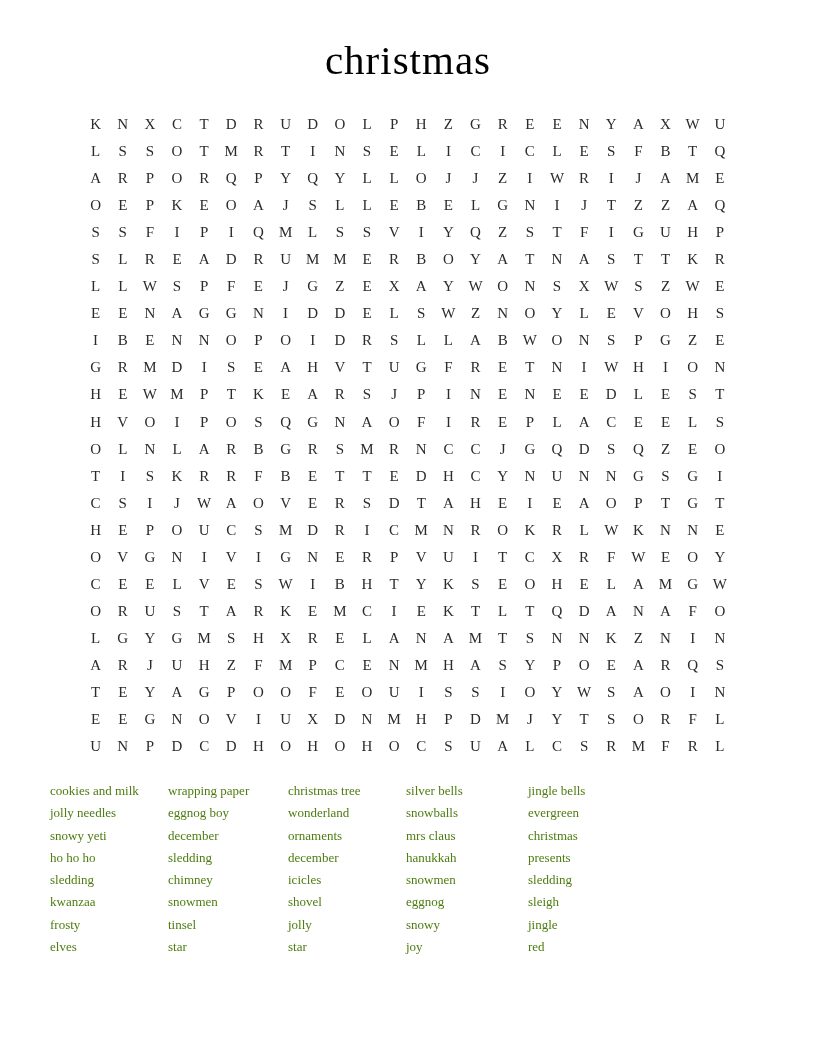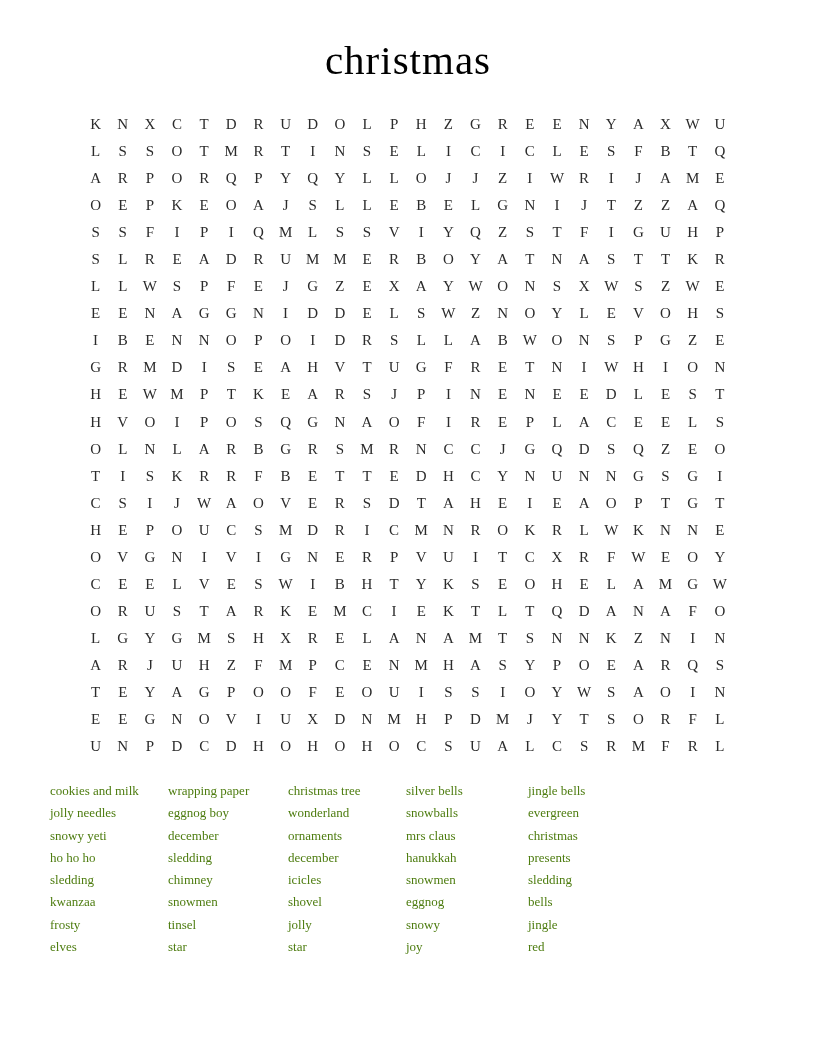--- a/index.html
+++ b/index.html
@@ -679,18 +679,18 @@
         <div class="word">eggnog</div>
         <div class="word">snowy</div>
         <div class="word">joy</div>
       </div>
       <div class="word-col">
         <div class="word">jingle bells</div>
         <div class="word">evergreen</div>
         <div class="word">christmas</div>
         <div class="word">presents</div>
         <div class="word">sledding</div>
-        <div class="word">bells</div>
+        <div class="word">sleigh</div>
         <div class="word">jingle</div>
         <div class="word">red</div>
       </div>
     </div>
 </div>
 
 </body></html>

